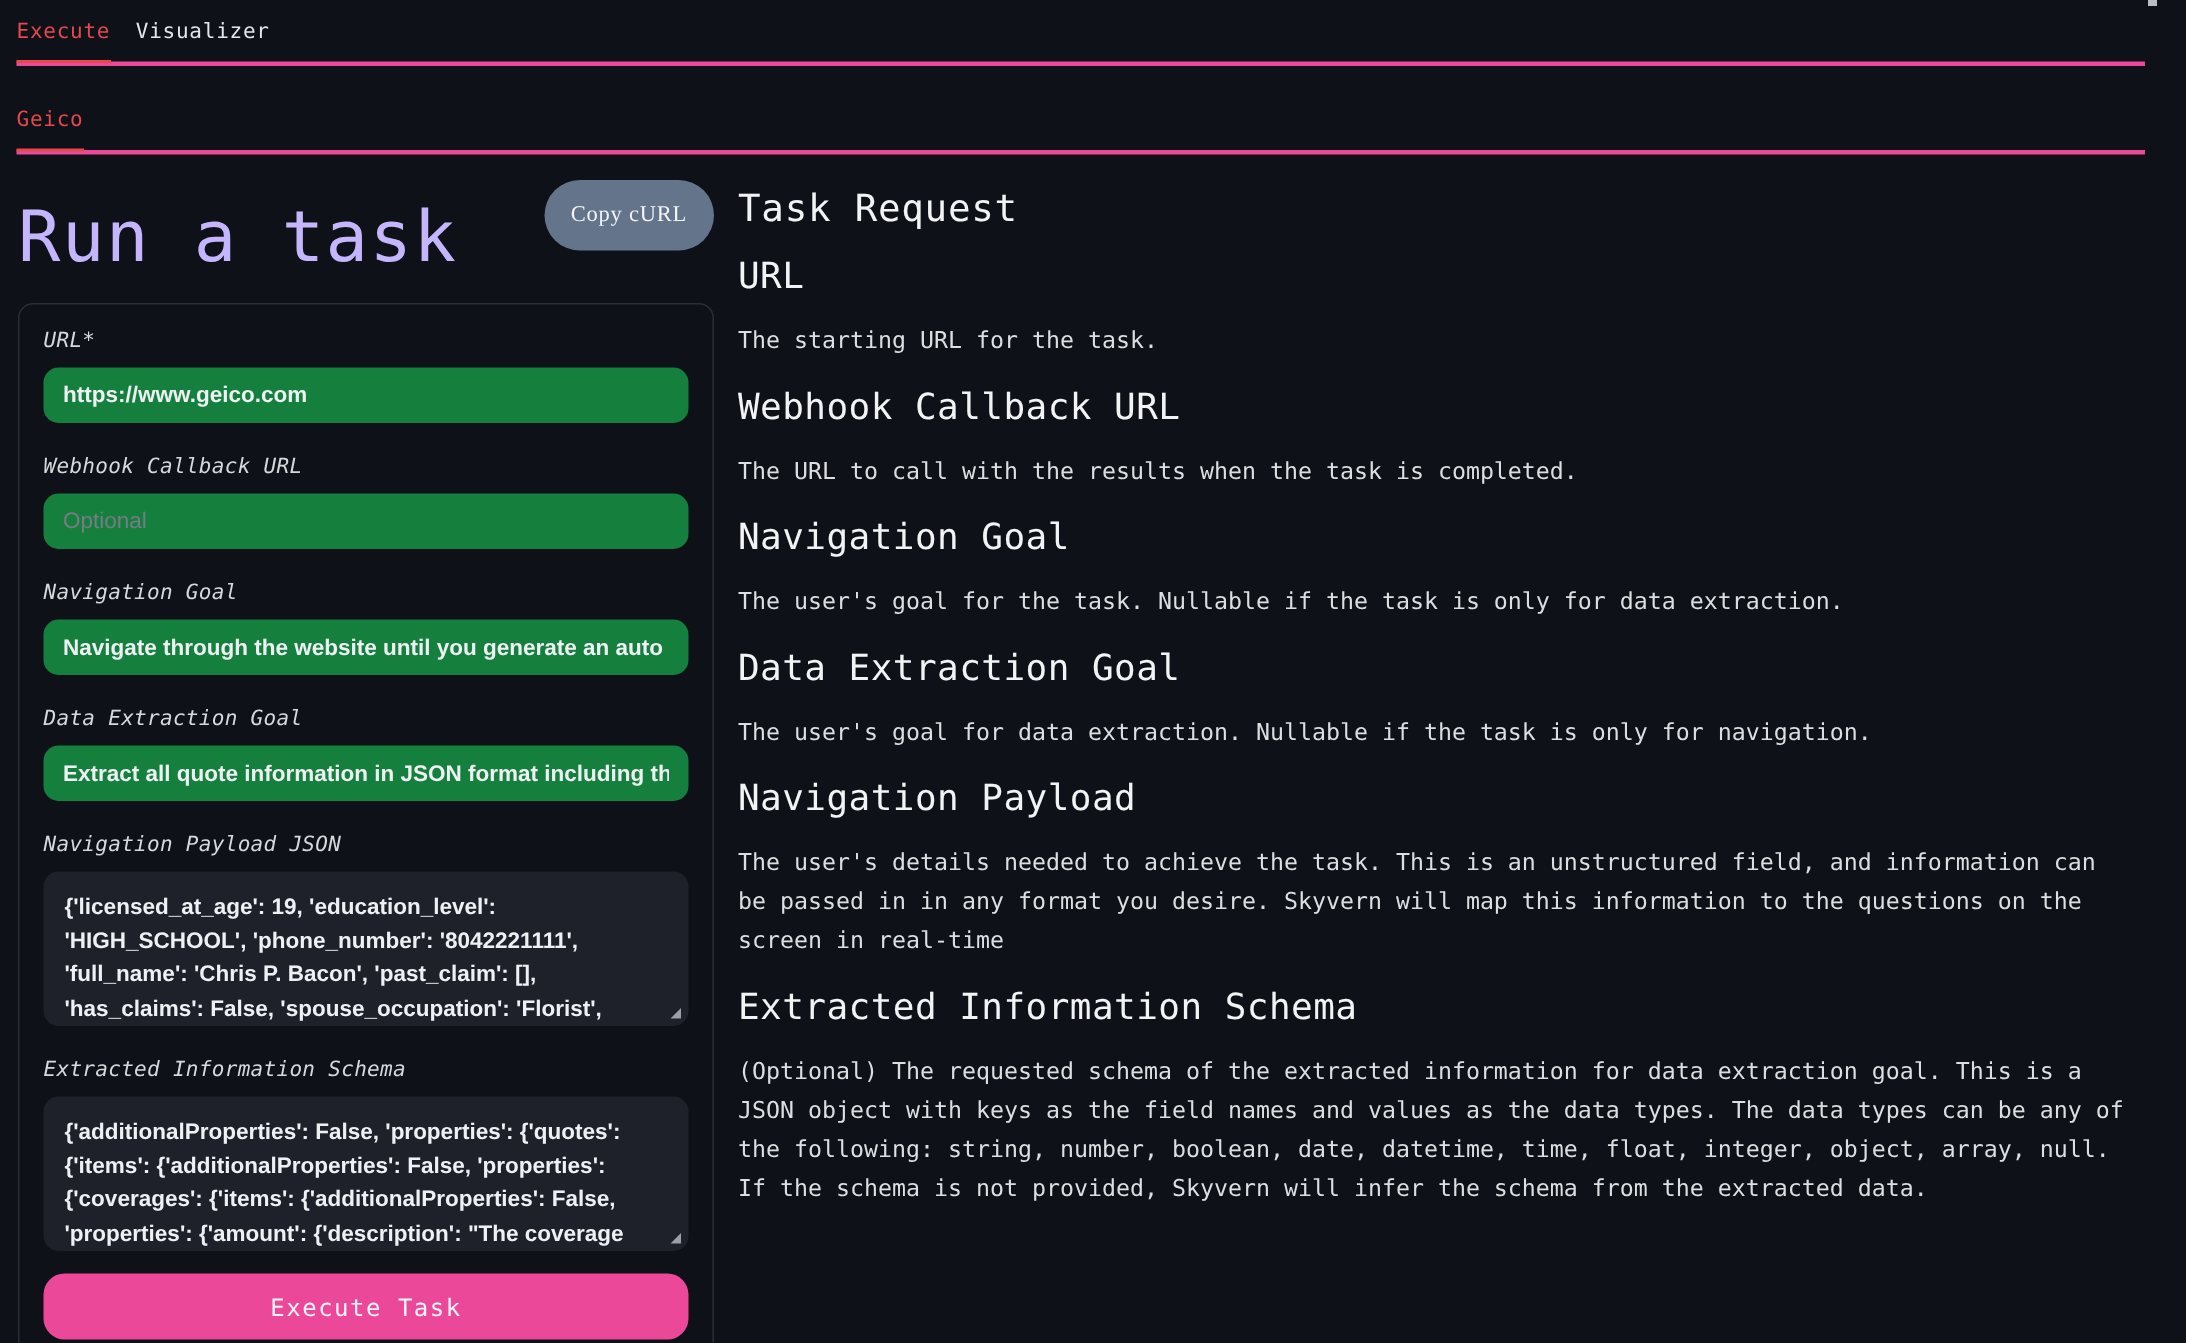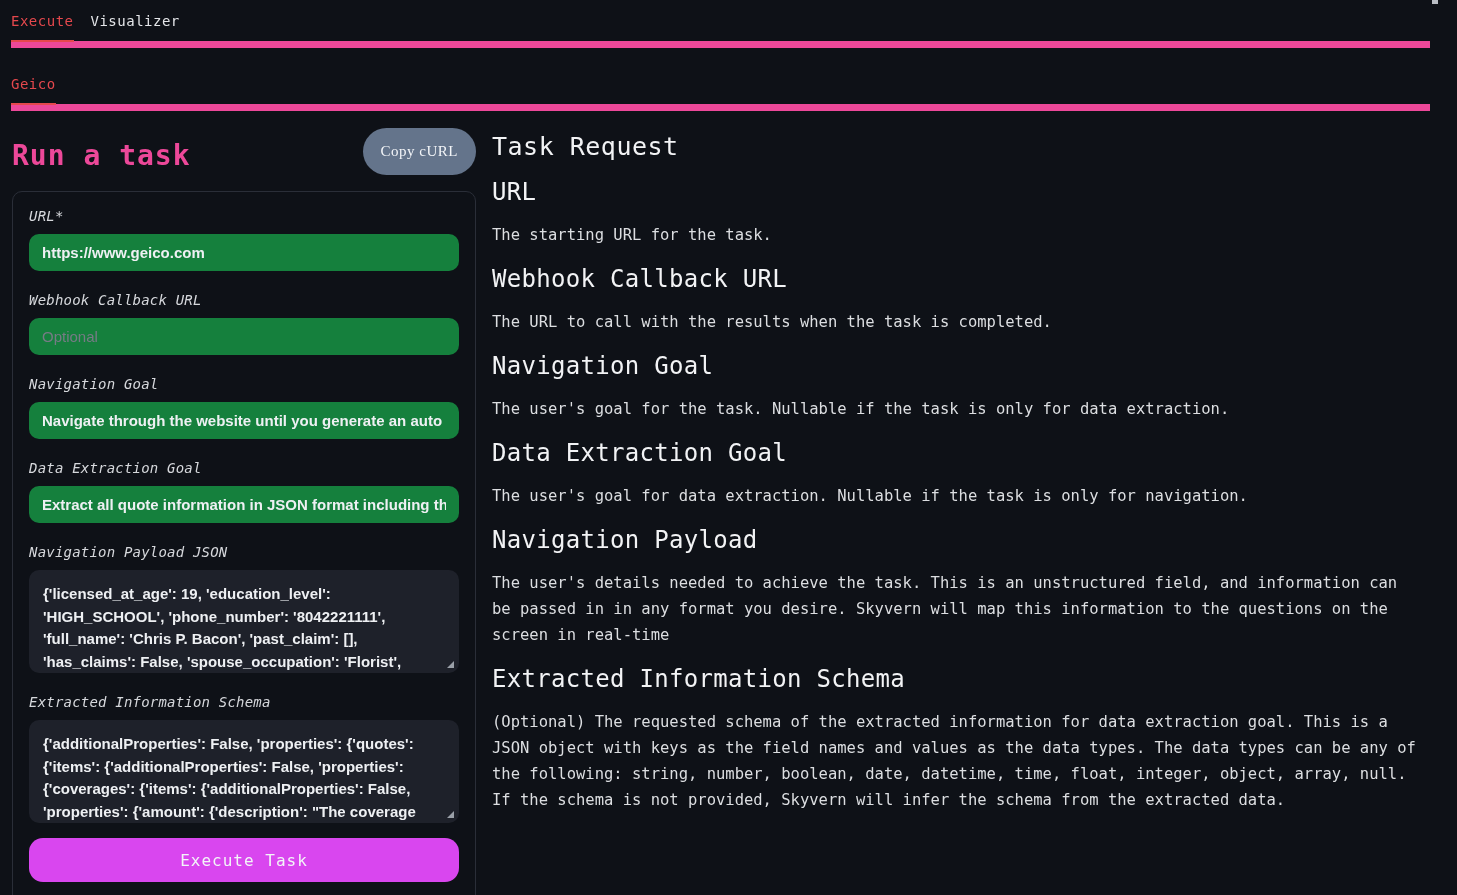--- a/index.html
+++ b/index.html
@@ -7,21 +7,21 @@
   body {
     width: 1457px; height: 895px; overflow: hidden; position: relative;
     font-family: "DejaVu Sans Mono", monospace;
     color: #e8eaed;
     -webkit-font-smoothing: antialiased;
   }
 
   
   .tabbar {
     margin: 0 27px 0 11px;
-    border-bottom: 7px solid #ec4899;
+    border-bottom: 3px solid #ec4899;
     display: flex; gap: 17px;
   }
   .tabbar.primary   { padding-top: 14px; }
   .tabbar.secondary { padding-top: 29px; }
   .tab {
     position: relative;
     font-size: 14px; line-height: 1;
     padding-bottom: 13px;
     color: #e4e6e9; cursor: pointer;
     letter-spacing: 0.5px;
@@ -36,22 +36,22 @@
   .main { display: flex; align-items: flex-start; padding: 0 30px 0 12px; }
   .left  { width: 464px; flex: 0 0 464px; }
   .right { margin-left: 16px; width: 930px; }
 
   
   .left-header {
     margin-top: 17px; margin-bottom: 16px;
     display: flex; justify-content: space-between; align-items: flex-start;
   }
   .run-title {
-    font-size: 28px; font-weight: 700; letter-spacing: 1px;
-    color: #ec4899; padding-top: 11px;
+    font-size: 47px; font-weight: 400; letter-spacing: 1px;
+    color: #c4b5fd; padding-top: 11px;
   }
   .copy-curl-btn {
     background: #64748b; color: #f3f5f8;
     border: none; border-radius: 999px;
     font-family: Liberation Serif, serif;
     font-size: 15px; letter-spacing: 0.5px;
     padding: 15px 18px; cursor: pointer; white-space: nowrap;
   }
   .card {
     border: 1px solid #2a2e38; border-radius: 10px;
@@ -85,21 +85,21 @@
     resize: none; overflow: hidden;
   }
   .resize-grip {
     position: absolute; right: 5px; bottom: 5px;
     width: 0; height: 0;
     border-left: 7px solid transparent;
     border-bottom: 7px solid #9aa0a8;
   }
   .execute-btn {
     margin-top: 15px; width: 100%; height: 44px;
-    background: #d946ef; color: #f3f5f8;
+    background: #ec4899; color: #f3f5f8;
     border: none; border-radius: 14px;
     font-family: "DejaVu Sans Mono", monospace;
     font-size: 16px; letter-spacing: 1px; cursor: pointer;
   }
 
   
   .doc-title {
     margin-top: 21px;
     font-size: 25px; font-weight: 400; letter-spacing: 0.5px;
     color: #f2f3f5;

